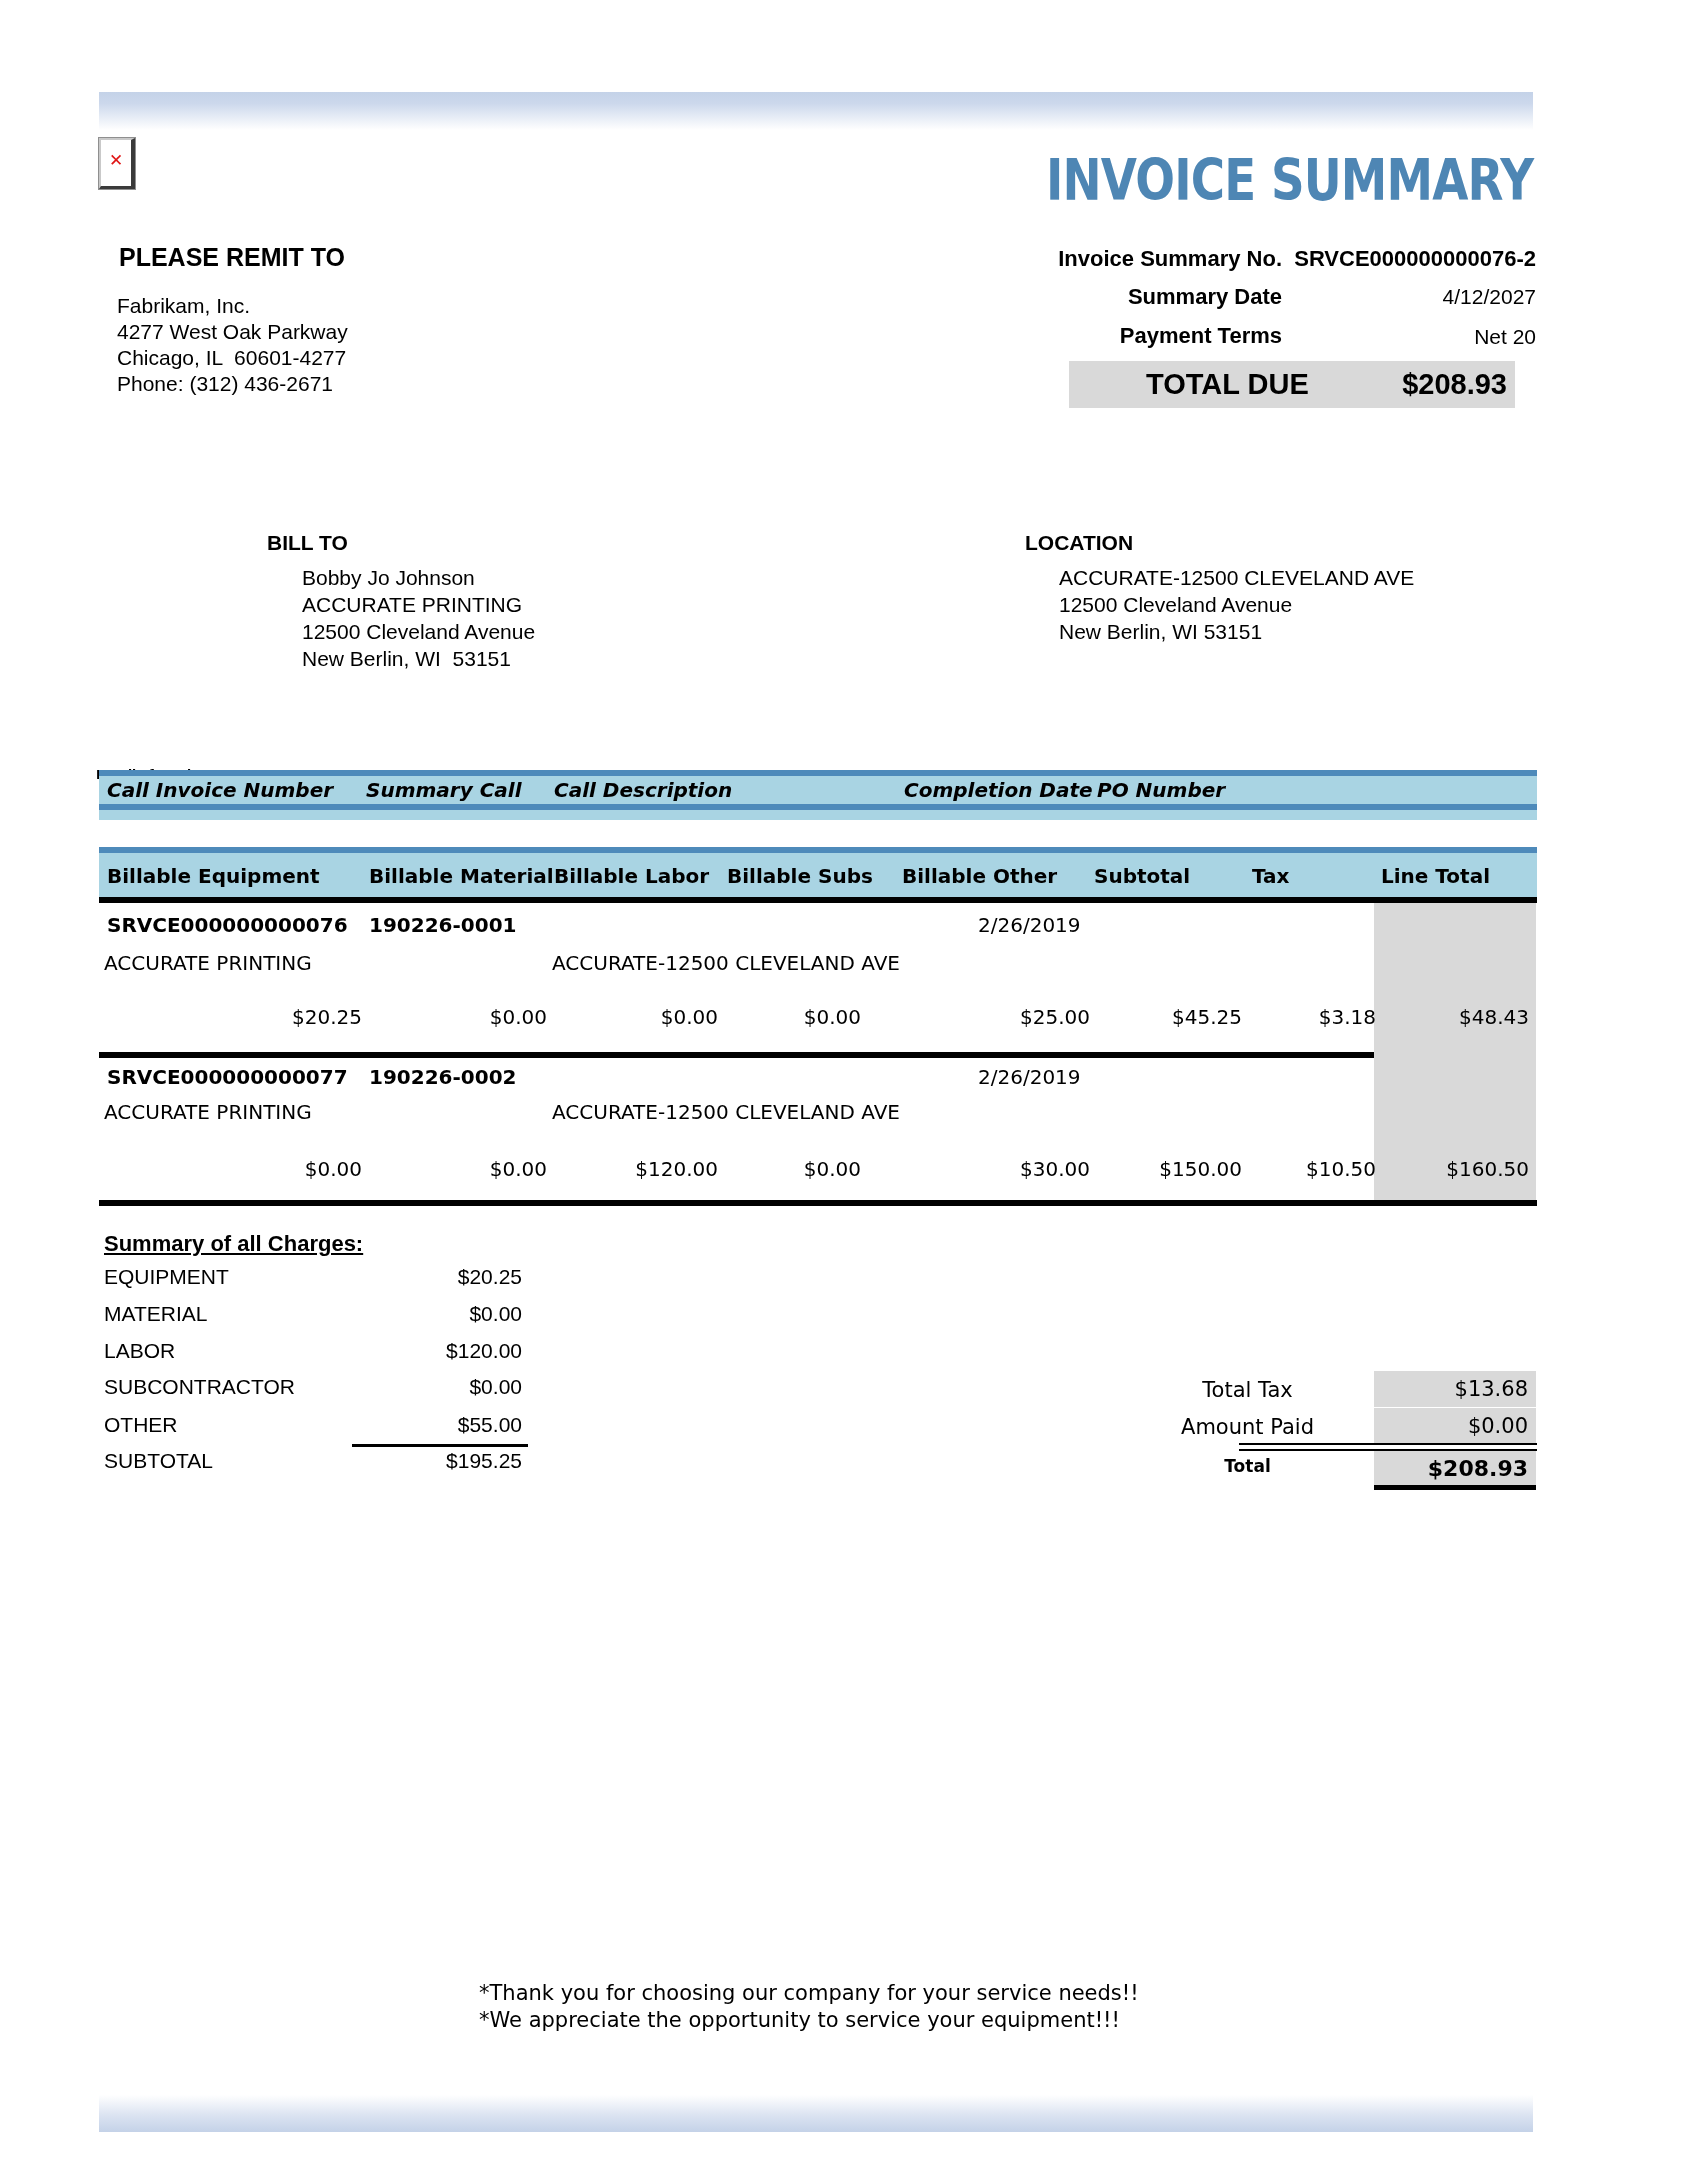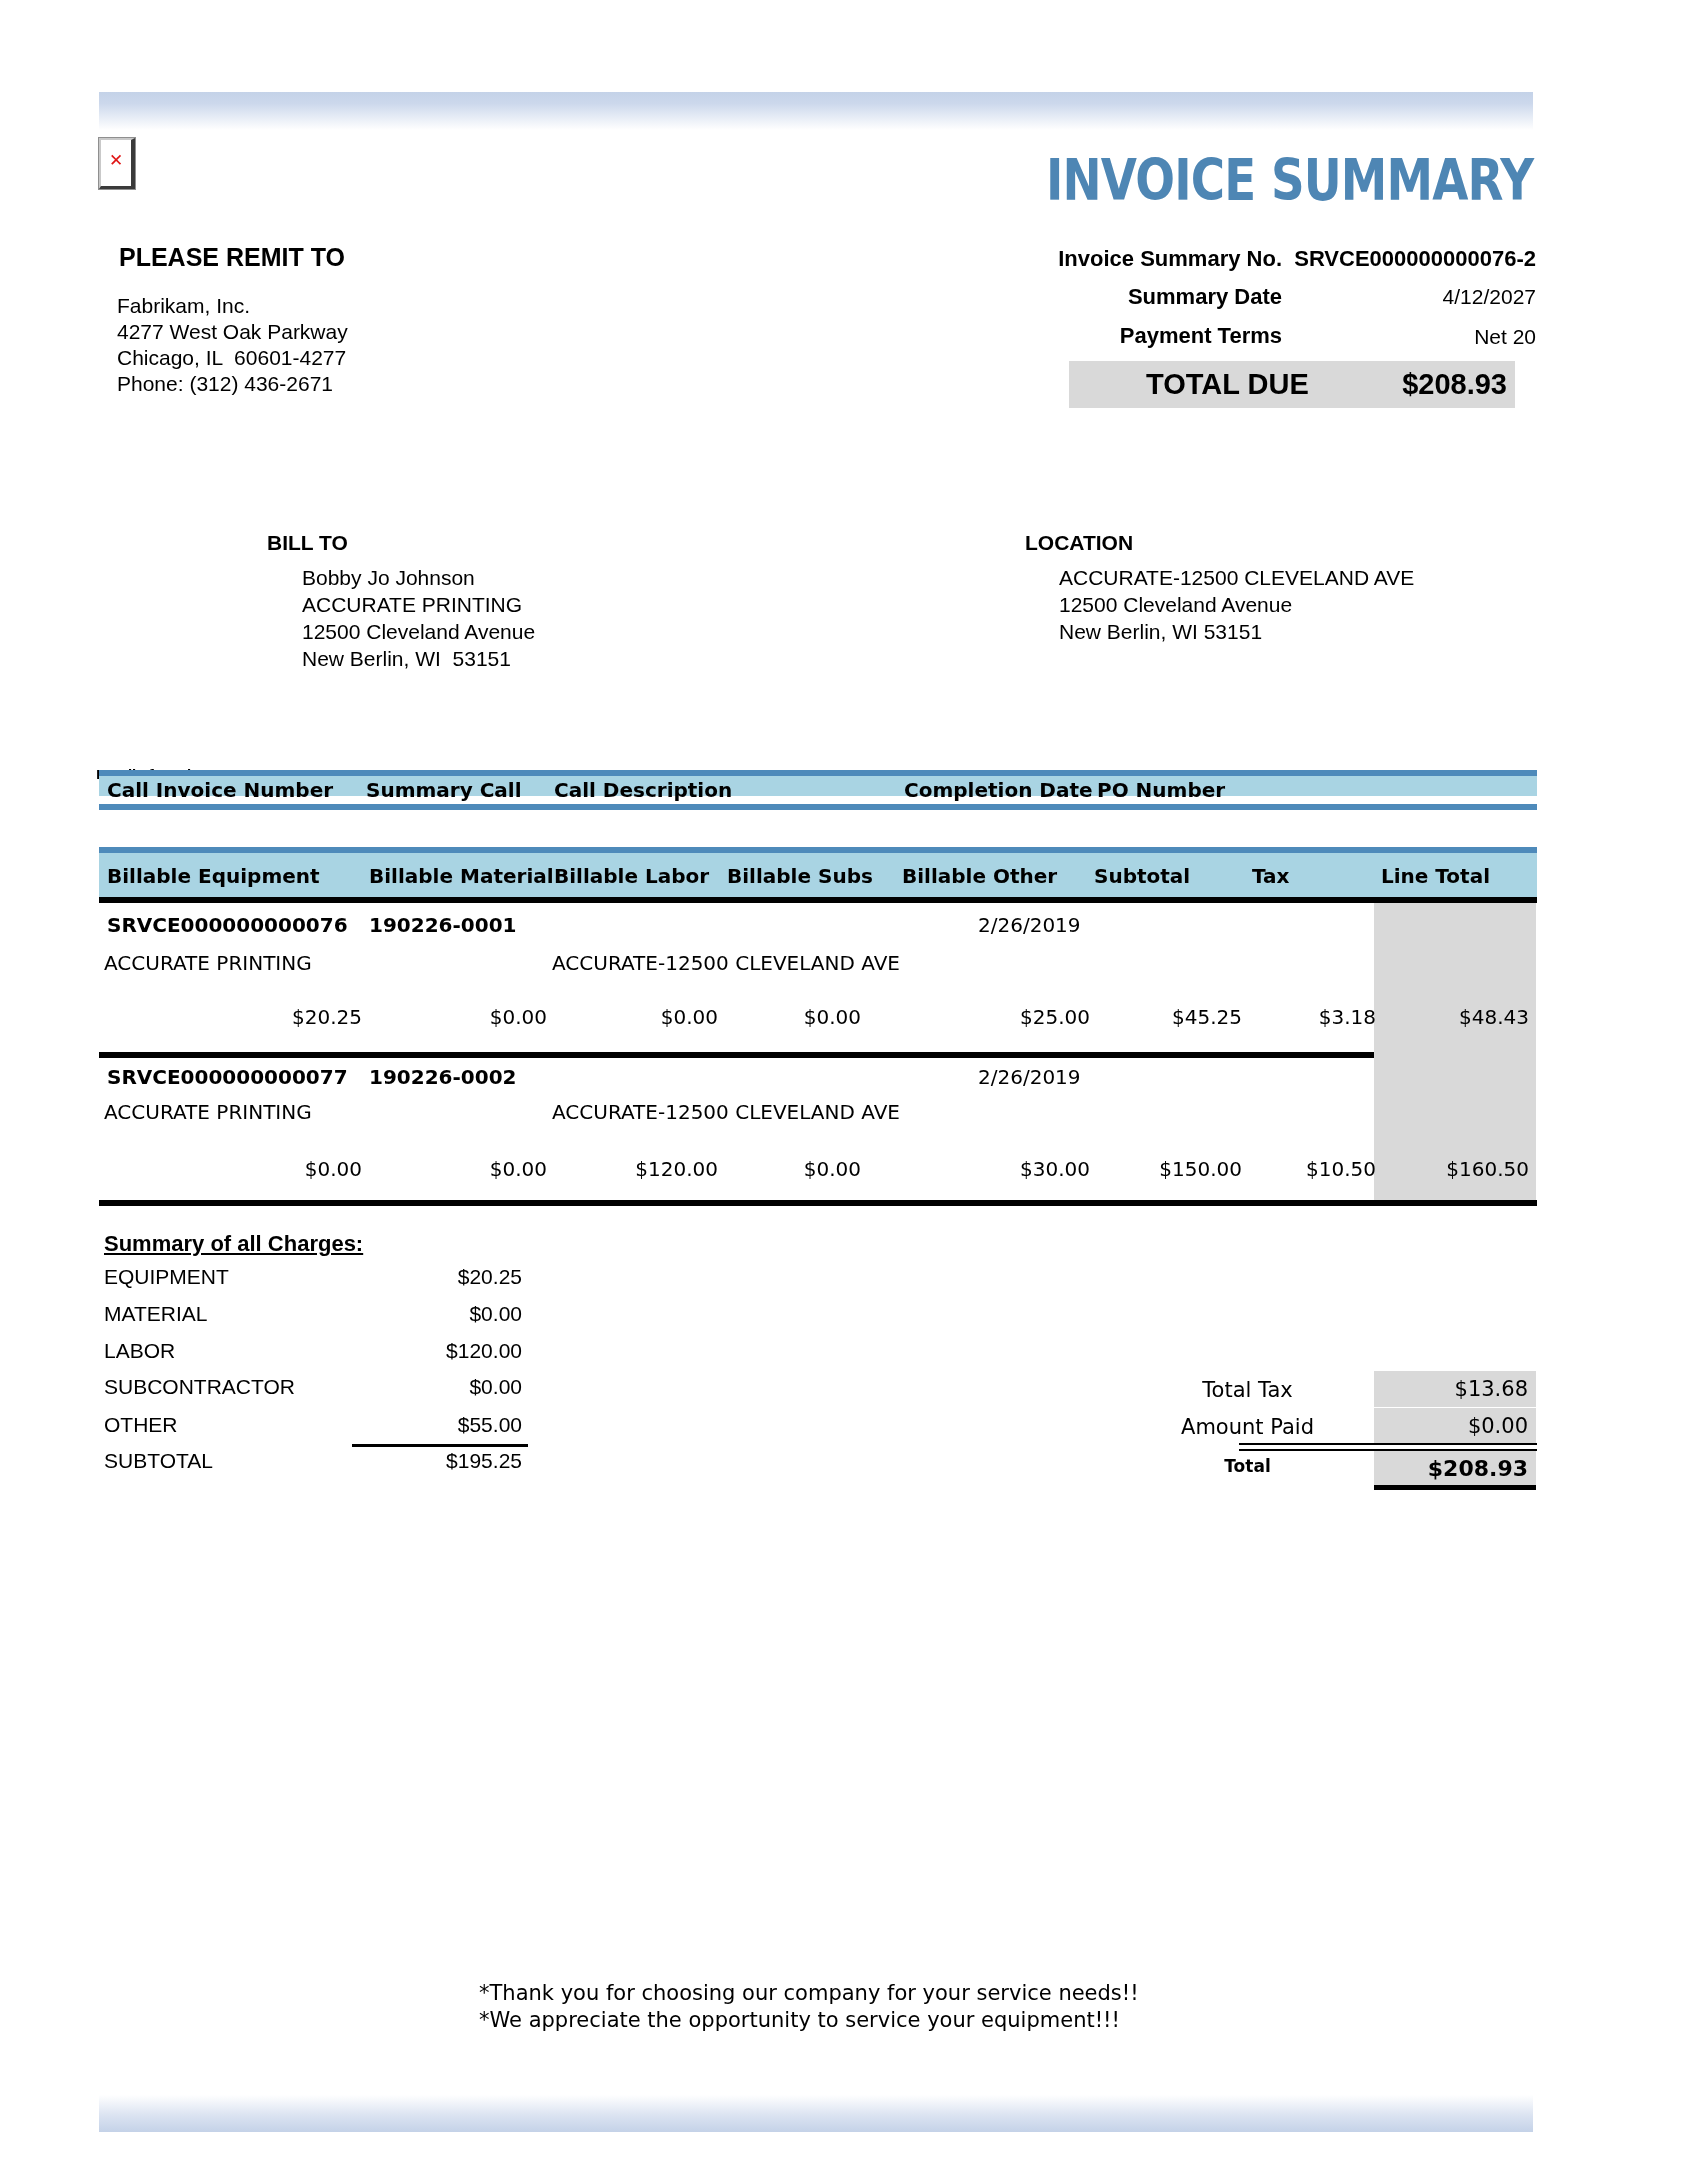--- a/index.html
+++ b/index.html
@@ -41,21 +41,21 @@
   .party-head{top:531px;font-size:21px;font-weight:bold;}
   .party-lines{top:564px;font-size:21px;line-height:27px;}
 
   .section-title{left:96px;top:743px;font-size:12px;font-weight:bold;margin-top:25px;}
 
   
   .dtable{left:99px;top:770px;width:1438px;height:436px;font-size:20px;}
   .rule{position:absolute;left:0;width:1438px;height:6px;background:#4E8ABA;}
   .band{position:absolute;left:0;width:1438px;background:#A9D4E3;}
   .band span{position:absolute;white-space:nowrap;font-weight:bold;}
-  .band1{top:6px;height:20px;line-height:28px;}
+  .band1{top:6px;height:44px;line-height:28px;font-style:italic;}
   .band2{top:40px;height:38px;line-height:40px;}
   .band3{top:83px;height:44px;line-height:46px;}
   .blk{position:absolute;background:#000;}
   .graycol{position:absolute;left:1275px;top:133px;width:162px;height:303px;background:#D9D9D9;}
   .trow span{position:absolute;white-space:nowrap;}
   .amt{text-align:right;}
 
   
   .sum-head{left:104px;top:1231px;font-size:22px;font-weight:bold;text-decoration:underline;}
   .chg-label{left:104px;font-size:21px;}

